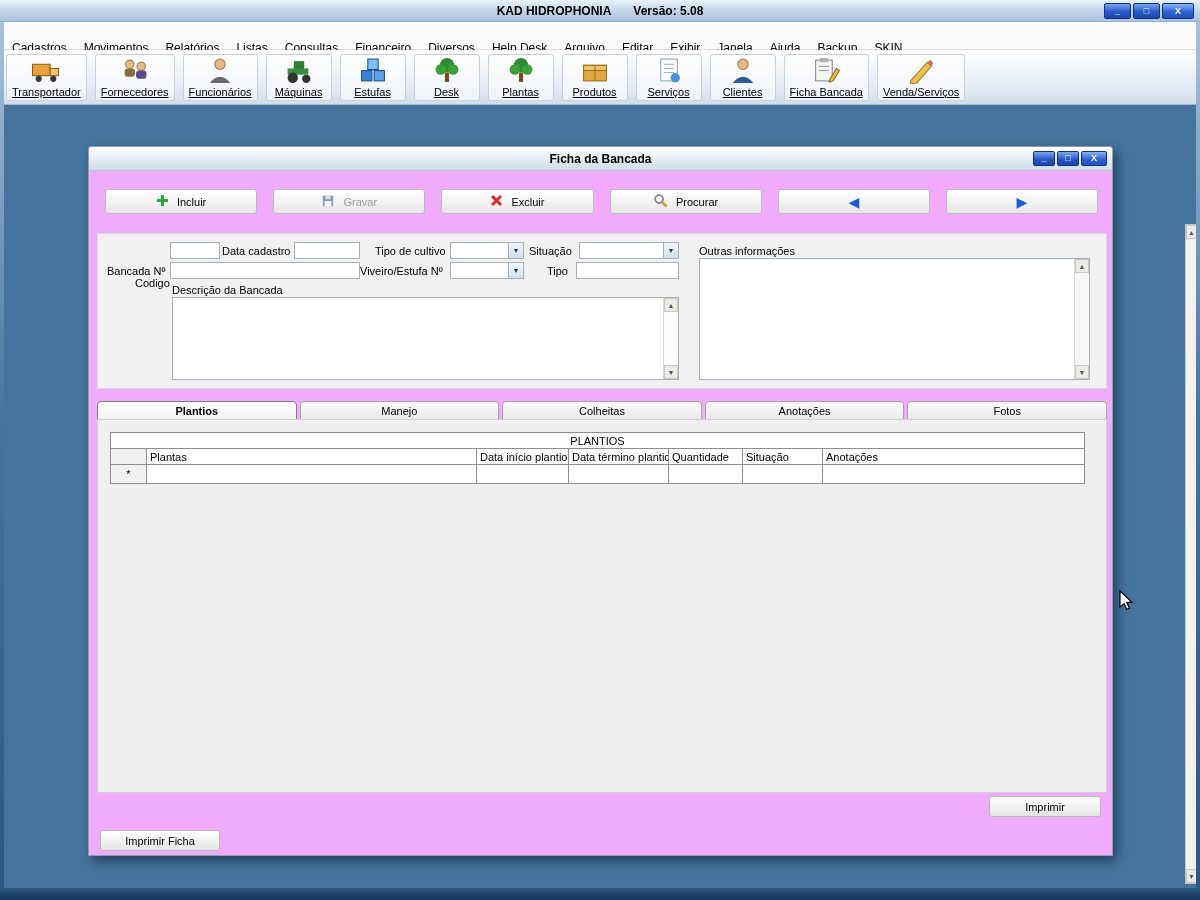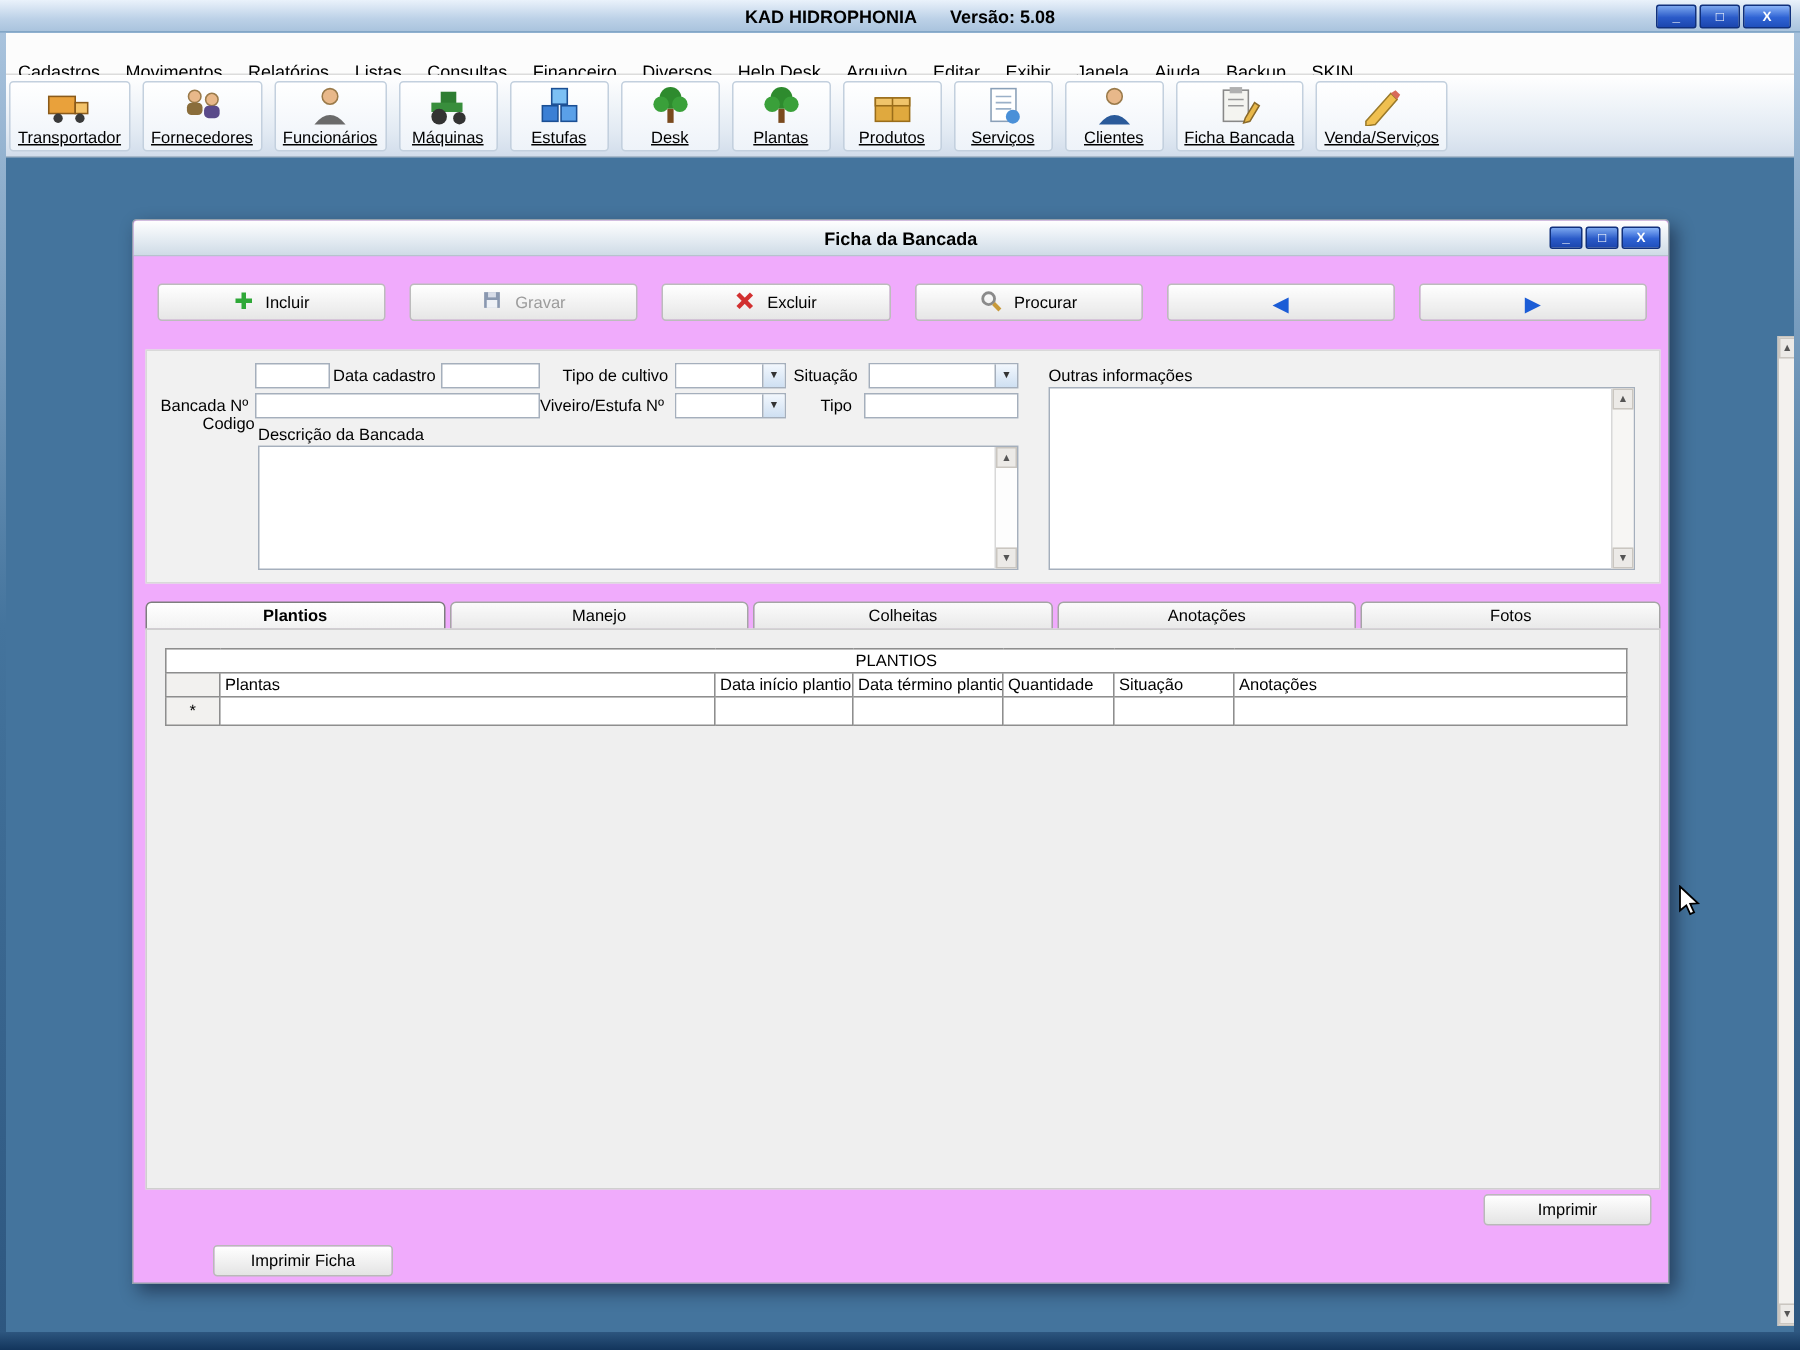--- a/index.html
+++ b/index.html
@@ -77,21 +77,21 @@
     table-layout:fixed; font-size:11px; }
   table.grid td { border:1px solid #8e8e8e; background:#fff; height:16px; padding:0 3px;
     text-align:left; overflow:hidden; white-space:nowrap; }
   .grid .gtitle { text-align:center; }
   .grid .sel { background:#f2f1ef; text-align:center; }
   .grid tr.drow td { height:19px; }
 
   .btn { border:1px solid #b9b9b9; border-radius:3px; background:linear-gradient(#ffffff,#e4e4e4);
     font-size:11px; display:flex; align-items:center; justify-content:center; }
   .imprimir { position:absolute; left:900px; top:649px; width:112px; height:21px; }
-  .imprimir-ficha { position:absolute; left:11px; top:683px; width:120px; height:21px;margin-left:42px; }
+  .imprimir-ficha { position:absolute; left:11px; top:683px; width:120px; height:21px; }
 
   .mdi-scroll { position:absolute; left:1185px; top:224px; width:13px; height:660px;
     background:#f3f1ee; border:1px solid #c9c5bf; z-index:4; }
   .mdi-scroll .sarrow { width:11px; height:14px; }
 
   .cursor { position:absolute; left:1116px; top:590px; z-index:99; pointer-events:none; }
 </style>
 </head>
 <body>
 

